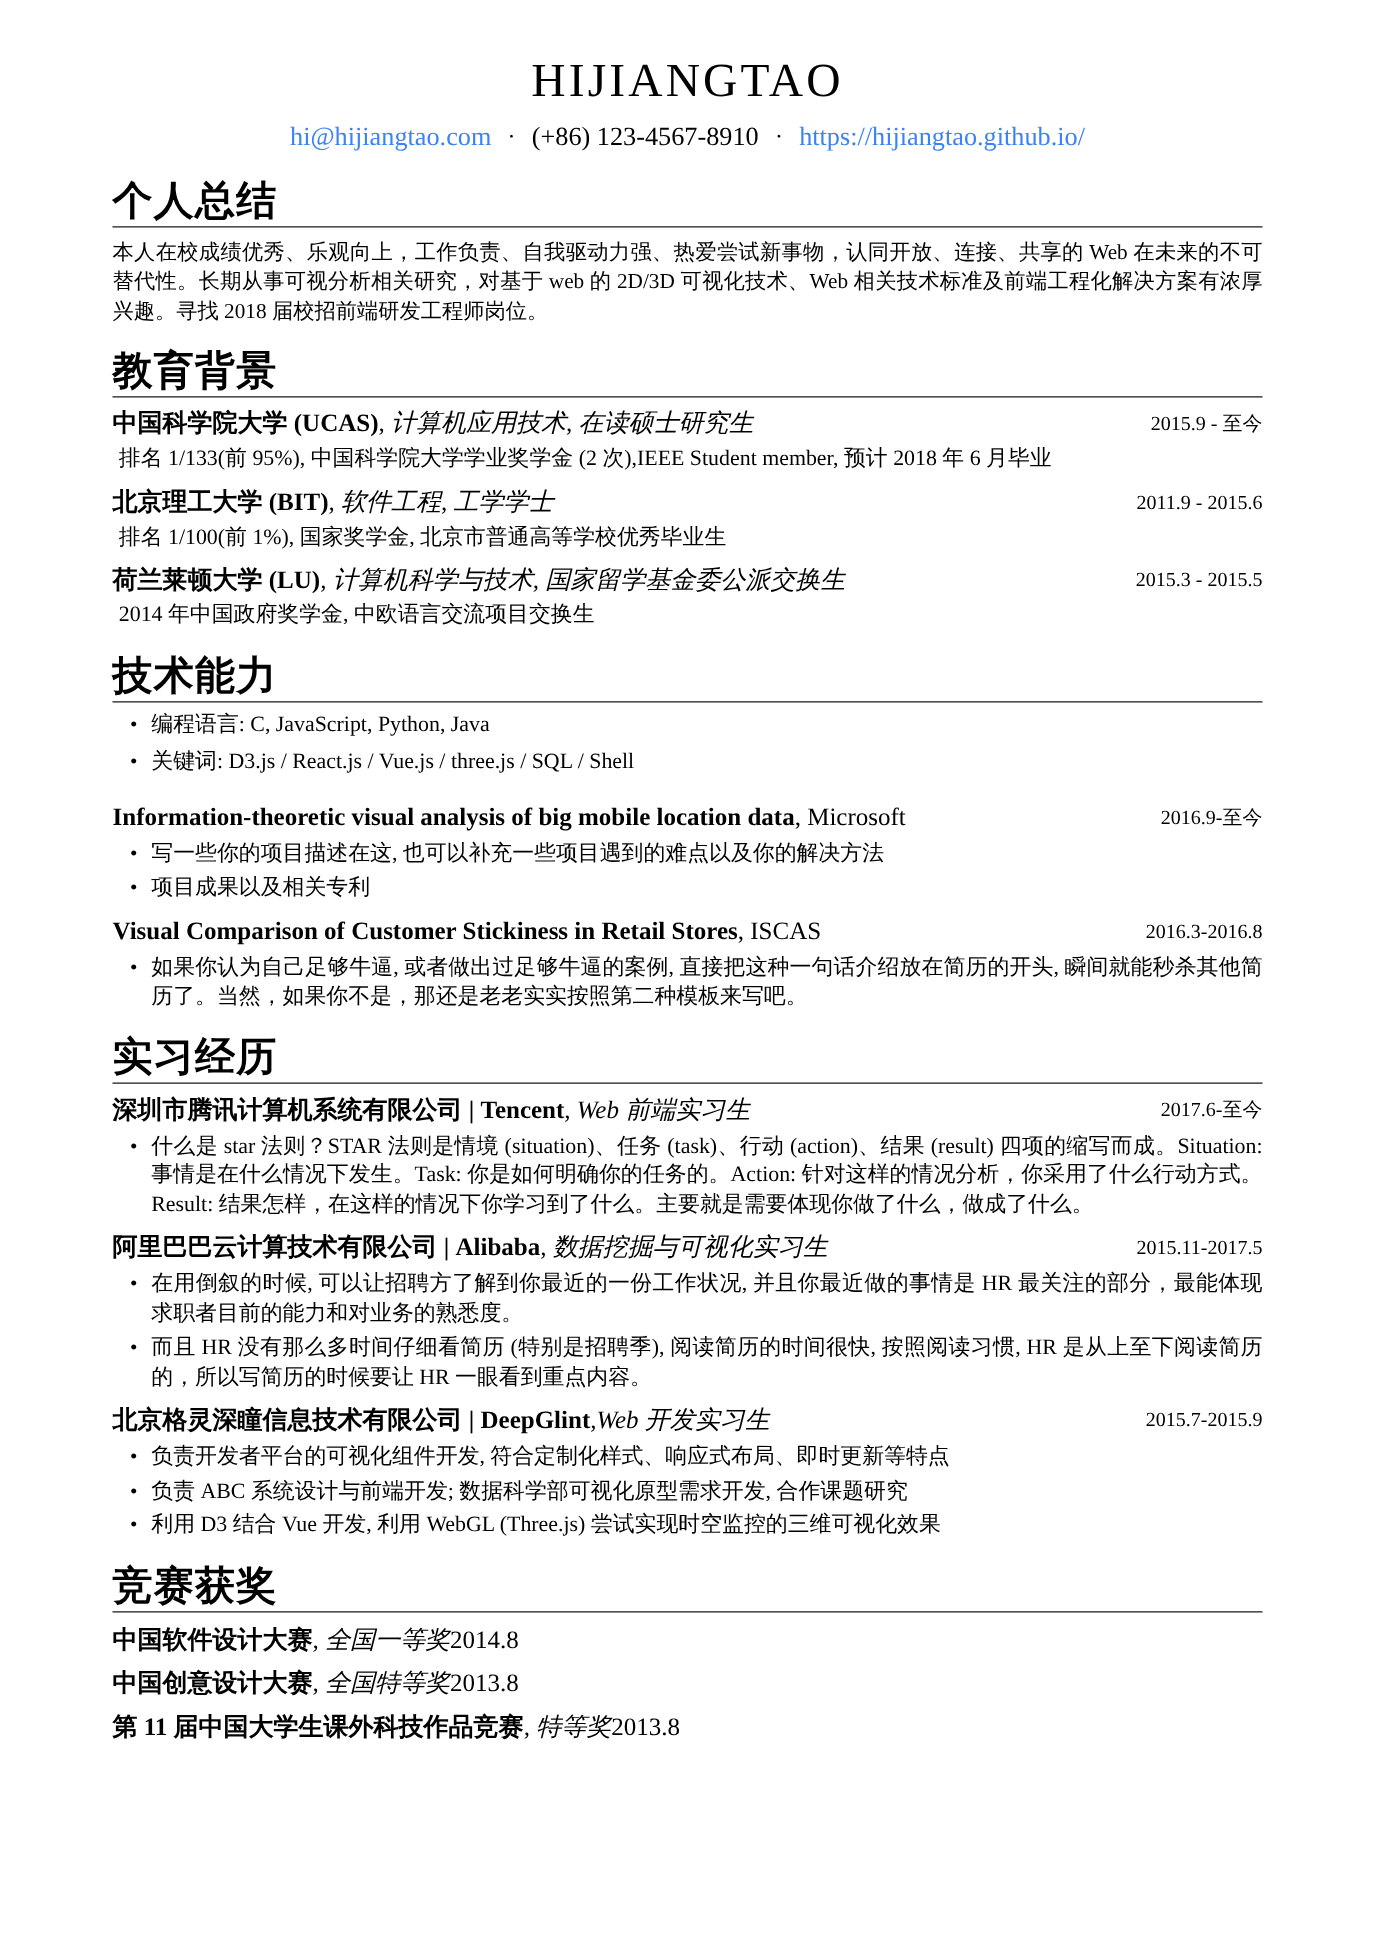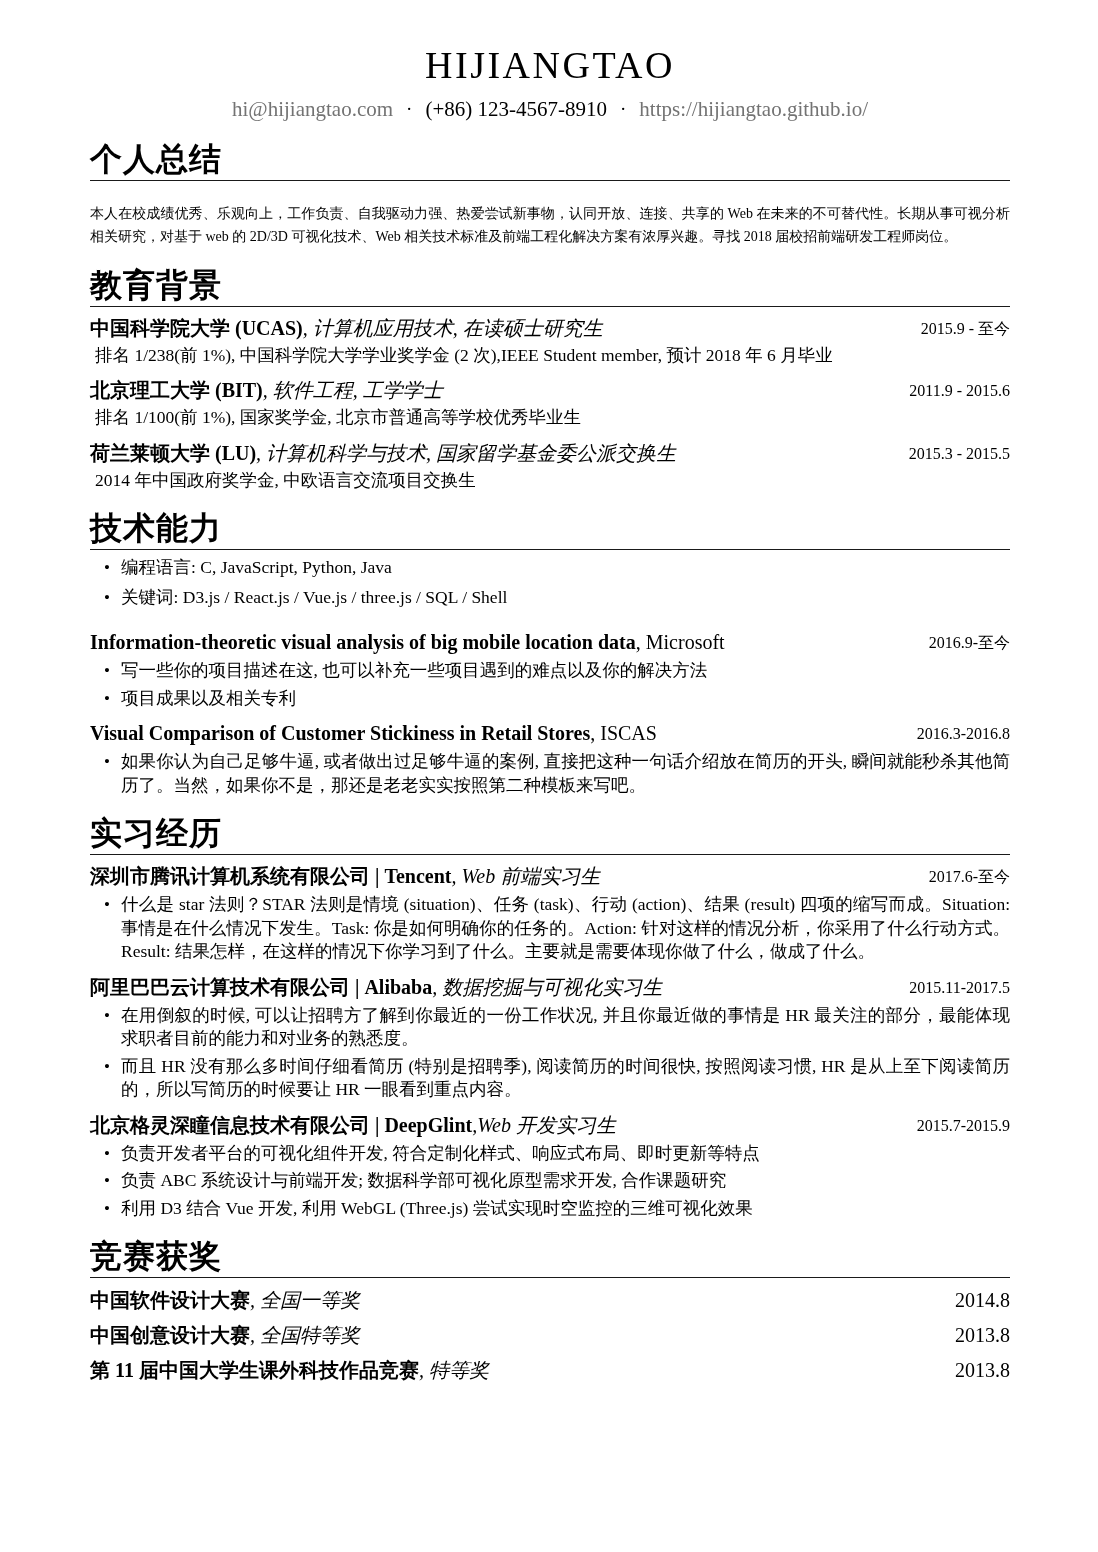--- a/index.html
+++ b/index.html
@@ -44,23 +44,23 @@
   }
   .sec-title {
     font-family: "Liberation Sans", "DejaVu Sans", sans-serif;
     font-size: 32px;
     font-weight: 700;
     margin: 0;
     line-height: 30px;
     letter-spacing: 1px;
   }
   .para {
-    font-size: 14px;
+    font-size: 17px;
     line-height: 23.5px;
-    margin-top: 21px;
+    margin-top: 8px;
     text-align: justify;
   }
   
   .entry { margin-top: 9px; }
   .entry + .entry { margin-top: 11px; }
   .ehead {
     display: flex;
     justify-content: space-between;
     align-items: flex-start;
     line-height: 25px;
@@ -94,27 +94,26 @@
     content: "\2022";
     position: absolute;
     left: 14px;
     top: 0;
     font-size: 17px;
   }
   ul.bullets.loose li { margin-top: 6px; }
   
   .award-row {
     display: flex;
-    justify-content: space-between;
     align-items: baseline;
     margin-top: 10px;
     line-height: 25px;
   }
   .award-date { font-size: 20px; white-space: nowrap; }
-  a.link { color: #737373; text-decoration: none; }
+  a.link { color: #3b82f6; text-decoration: none; }
 </style>
 </head>
 <body>
 
 <div class="page">
 
   <h1 class="resume-name">HIJIANGTAO</h1>
   <div class="contact-line">
     <a class="link">hi@hijiangtao.com</a><span class="contact-sep">·</span><span>(+86) 123-4567-8910</span><span class="contact-sep">·</span><a class="link">https://hijiangtao.github.io/</a>
   </div>
@@ -129,21 +128,21 @@
   <div class="section">
     <div class="sec-head">
       <h2 class="sec-title">教育背景</h2>
     </div>
 
     <div class="entry">
       <div class="ehead">
         <span class="ename"><b>中国科学院大学 (UCAS)</b><span class="kai">, 计算机应用技术, 在读硕士研究生</span></span>
         <span class="edate">2015.9 - 至今</span>
       </div>
-      <div class="edetail">排名 1/238(前 1%), 中国科学院大学学业奖学金 (2 次),IEEE Student member, 预计 2018 年 6 月毕业</div>
+      <div class="edetail">排名 1/133(前 95%), 中国科学院大学学业奖学金 (2 次),IEEE Student member, 预计 2018 年 6 月毕业</div>
     </div>
 
     <div class="entry">
       <div class="ehead">
         <span class="ename"><b>北京理工大学 (BIT)</b><span class="kai">, 软件工程, 工学学士</span></span>
         <span class="edate">2011.9 - 2015.6</span>
       </div>
       <div class="edetail">排名 1/100(前 1%), 国家奖学金, 北京市普通高等学校优秀毕业生</div>
     </div>
 

